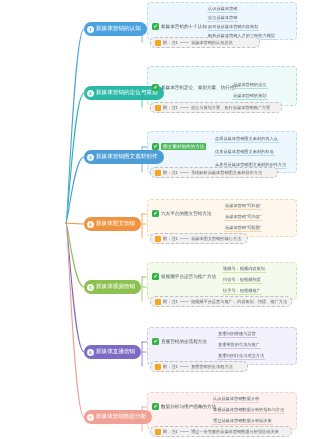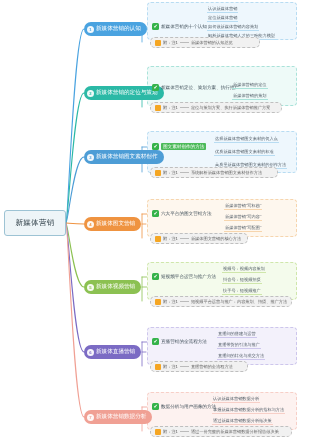--- a/index.html
+++ b/index.html
@@ -114,23 +114,20 @@
         <path d="M225 342 H221 V344 H217" stroke="#cdc6ec"></path>
         <path d="M225 342 H221 V355 H217" stroke="#cdc6ec"></path>
         <path d="M146 352 H142 M142 342 V366 M142 342 H147" stroke="#7b6bc4" stroke-width="0.8"></path>
         <path d="M225 407 H218.5 V398 H212" stroke="#f7cfc7"></path>
         <path d="M225 407 H218.5 V409 H212" stroke="#f7cfc7"></path>
         <path d="M225 407 H218.5 V420 H212" stroke="#f7cfc7"></path>
         <path d="M162 417 H142 M142 407 V431 M142 407 H147" stroke="#f0a094" stroke-width="0.8"></path>
       </g>
   </svg>
 
-  <div class="node root">
-    <span>新媒体营销</span>
-  </div>
 
   <div id="branches">
       <div class="group" style="left: 147px; top: 2px; width: 150px; height: 38px; background: rgb(238, 247, 253); border-color: rgb(184, 220, 242);"></div>
       <div class="node branch" style="left: 84px; top: 22px; background: rgb(74, 163, 224);">
         <span class="bnum" style="color: rgb(74, 163, 224);">1</span>
         <span>新媒体营销的认知</span>
       </div>
       <div class="sub" style="left: 152px; top: 23px;">
         <span class="chk" style="background: rgb(53, 179, 74);">✔</span>
         <span class="subtxt">新媒体营销的十个认知</span>

